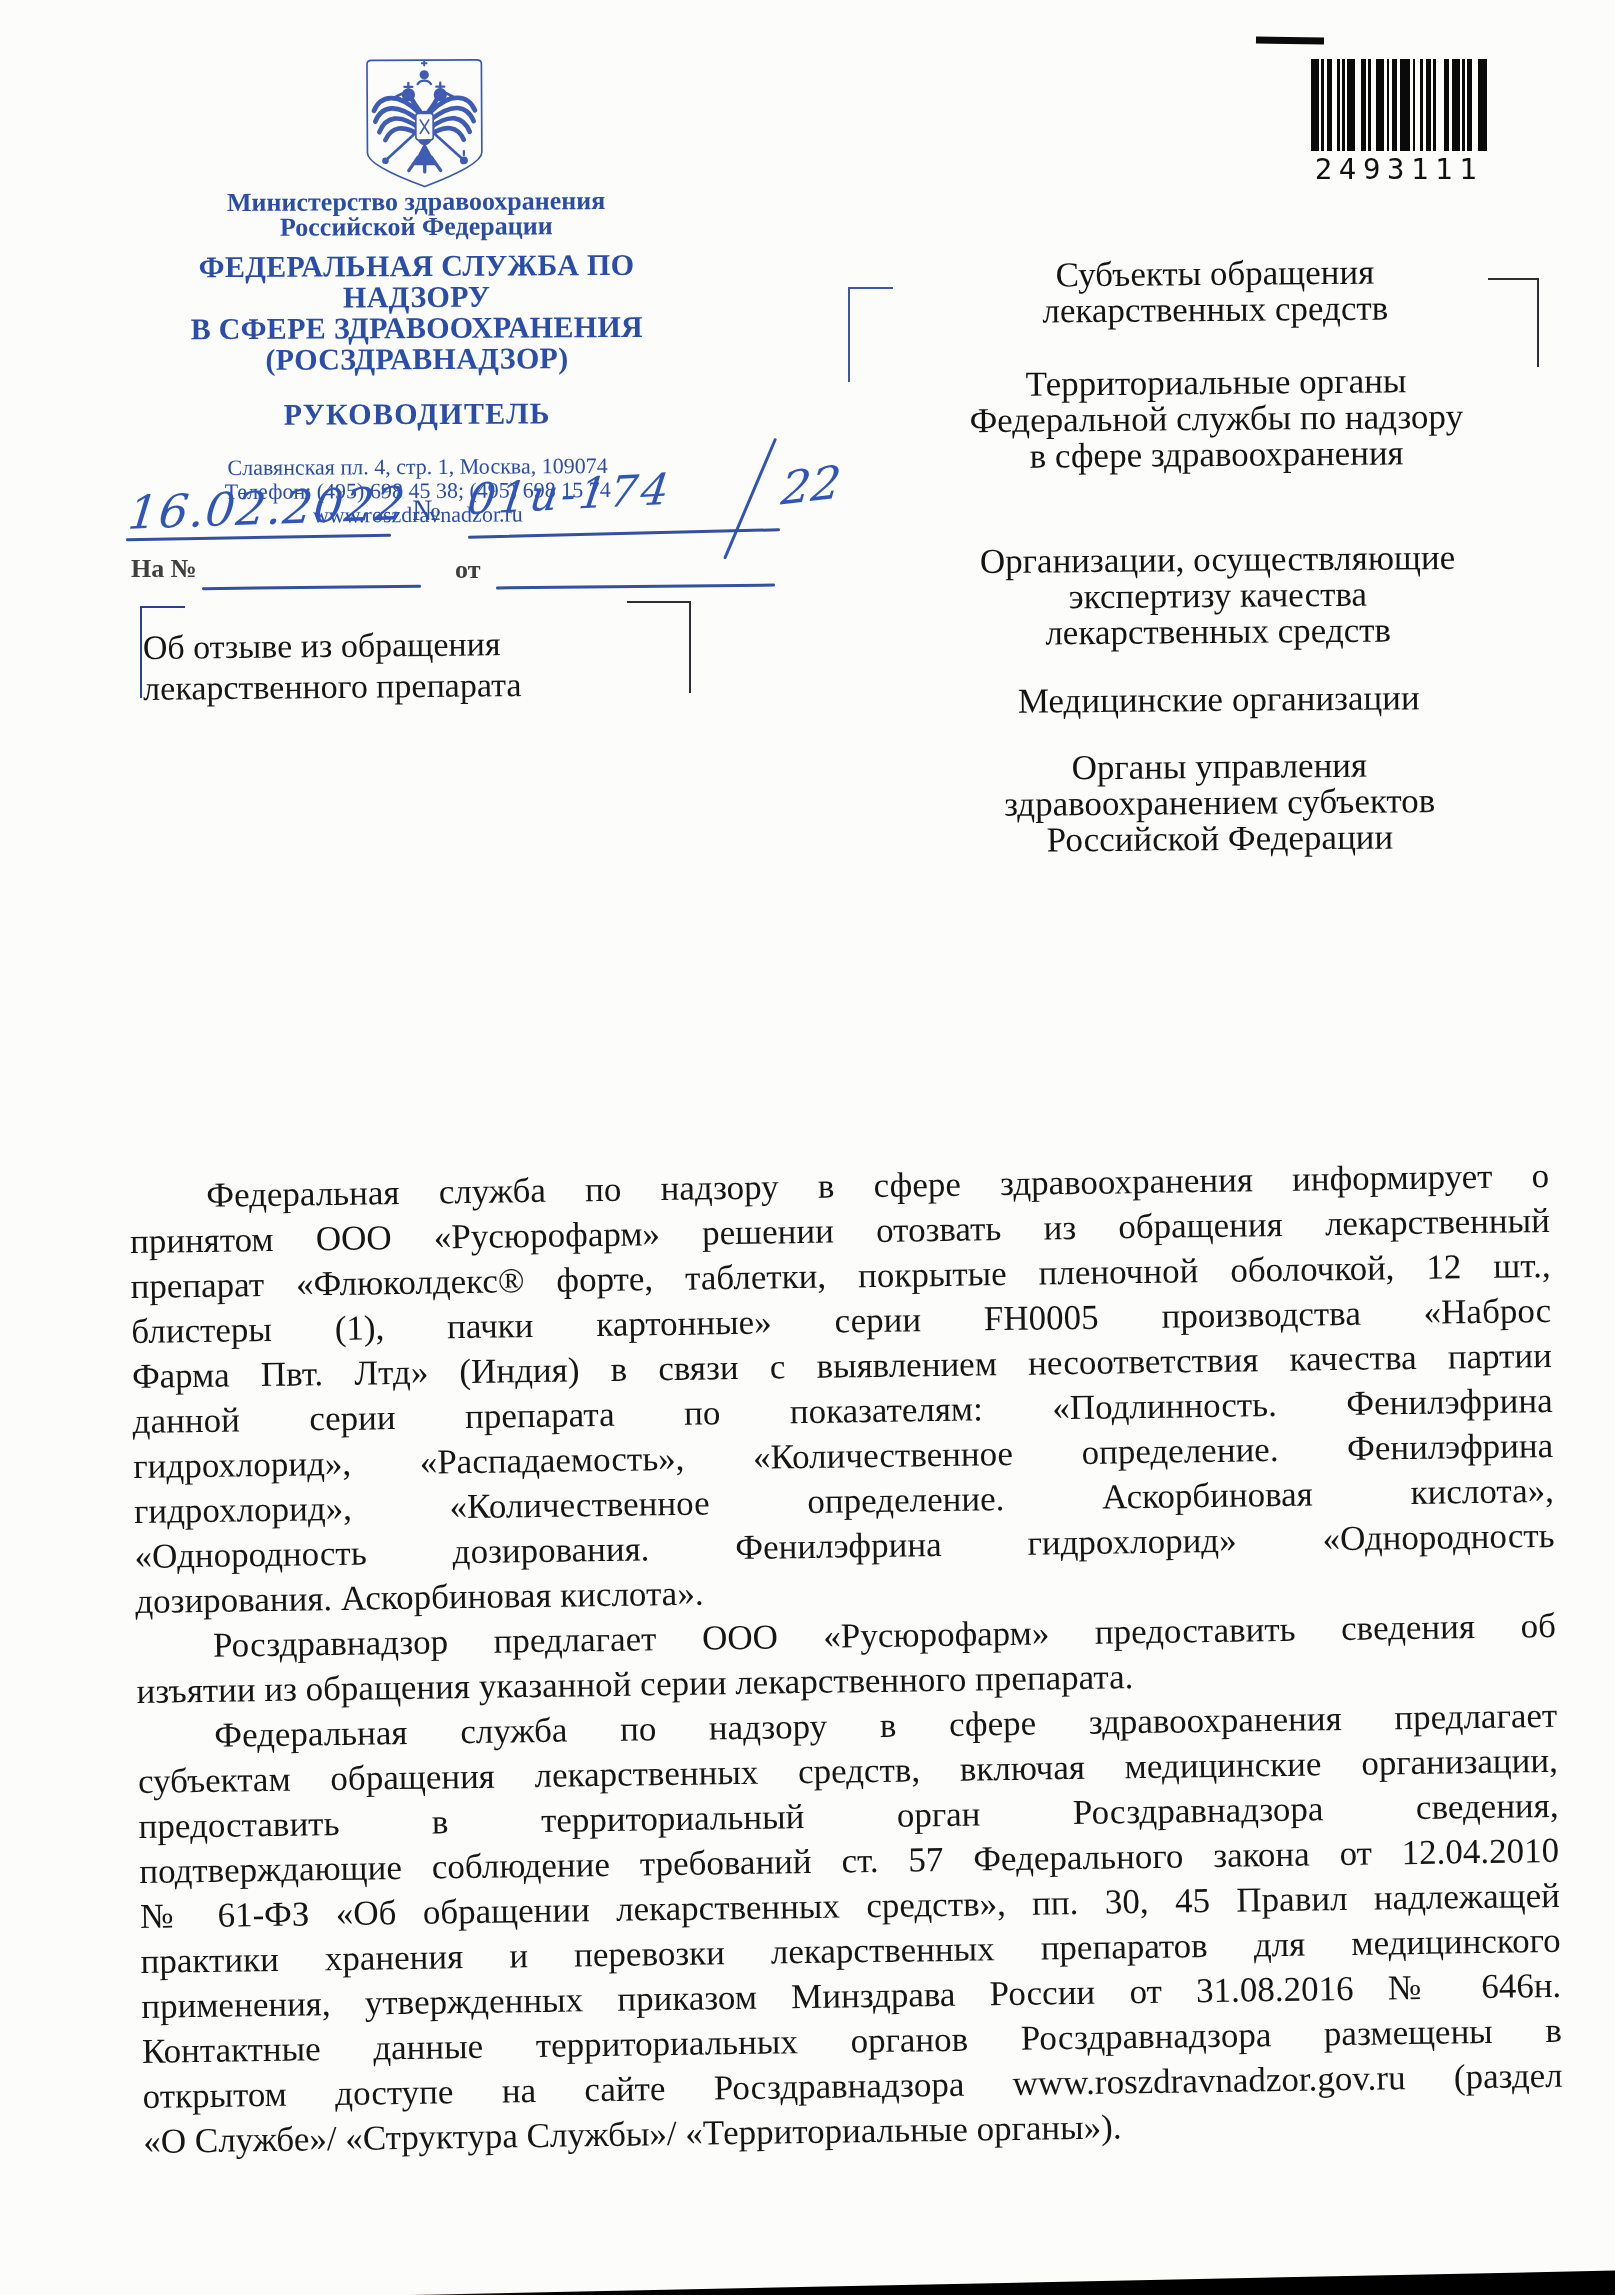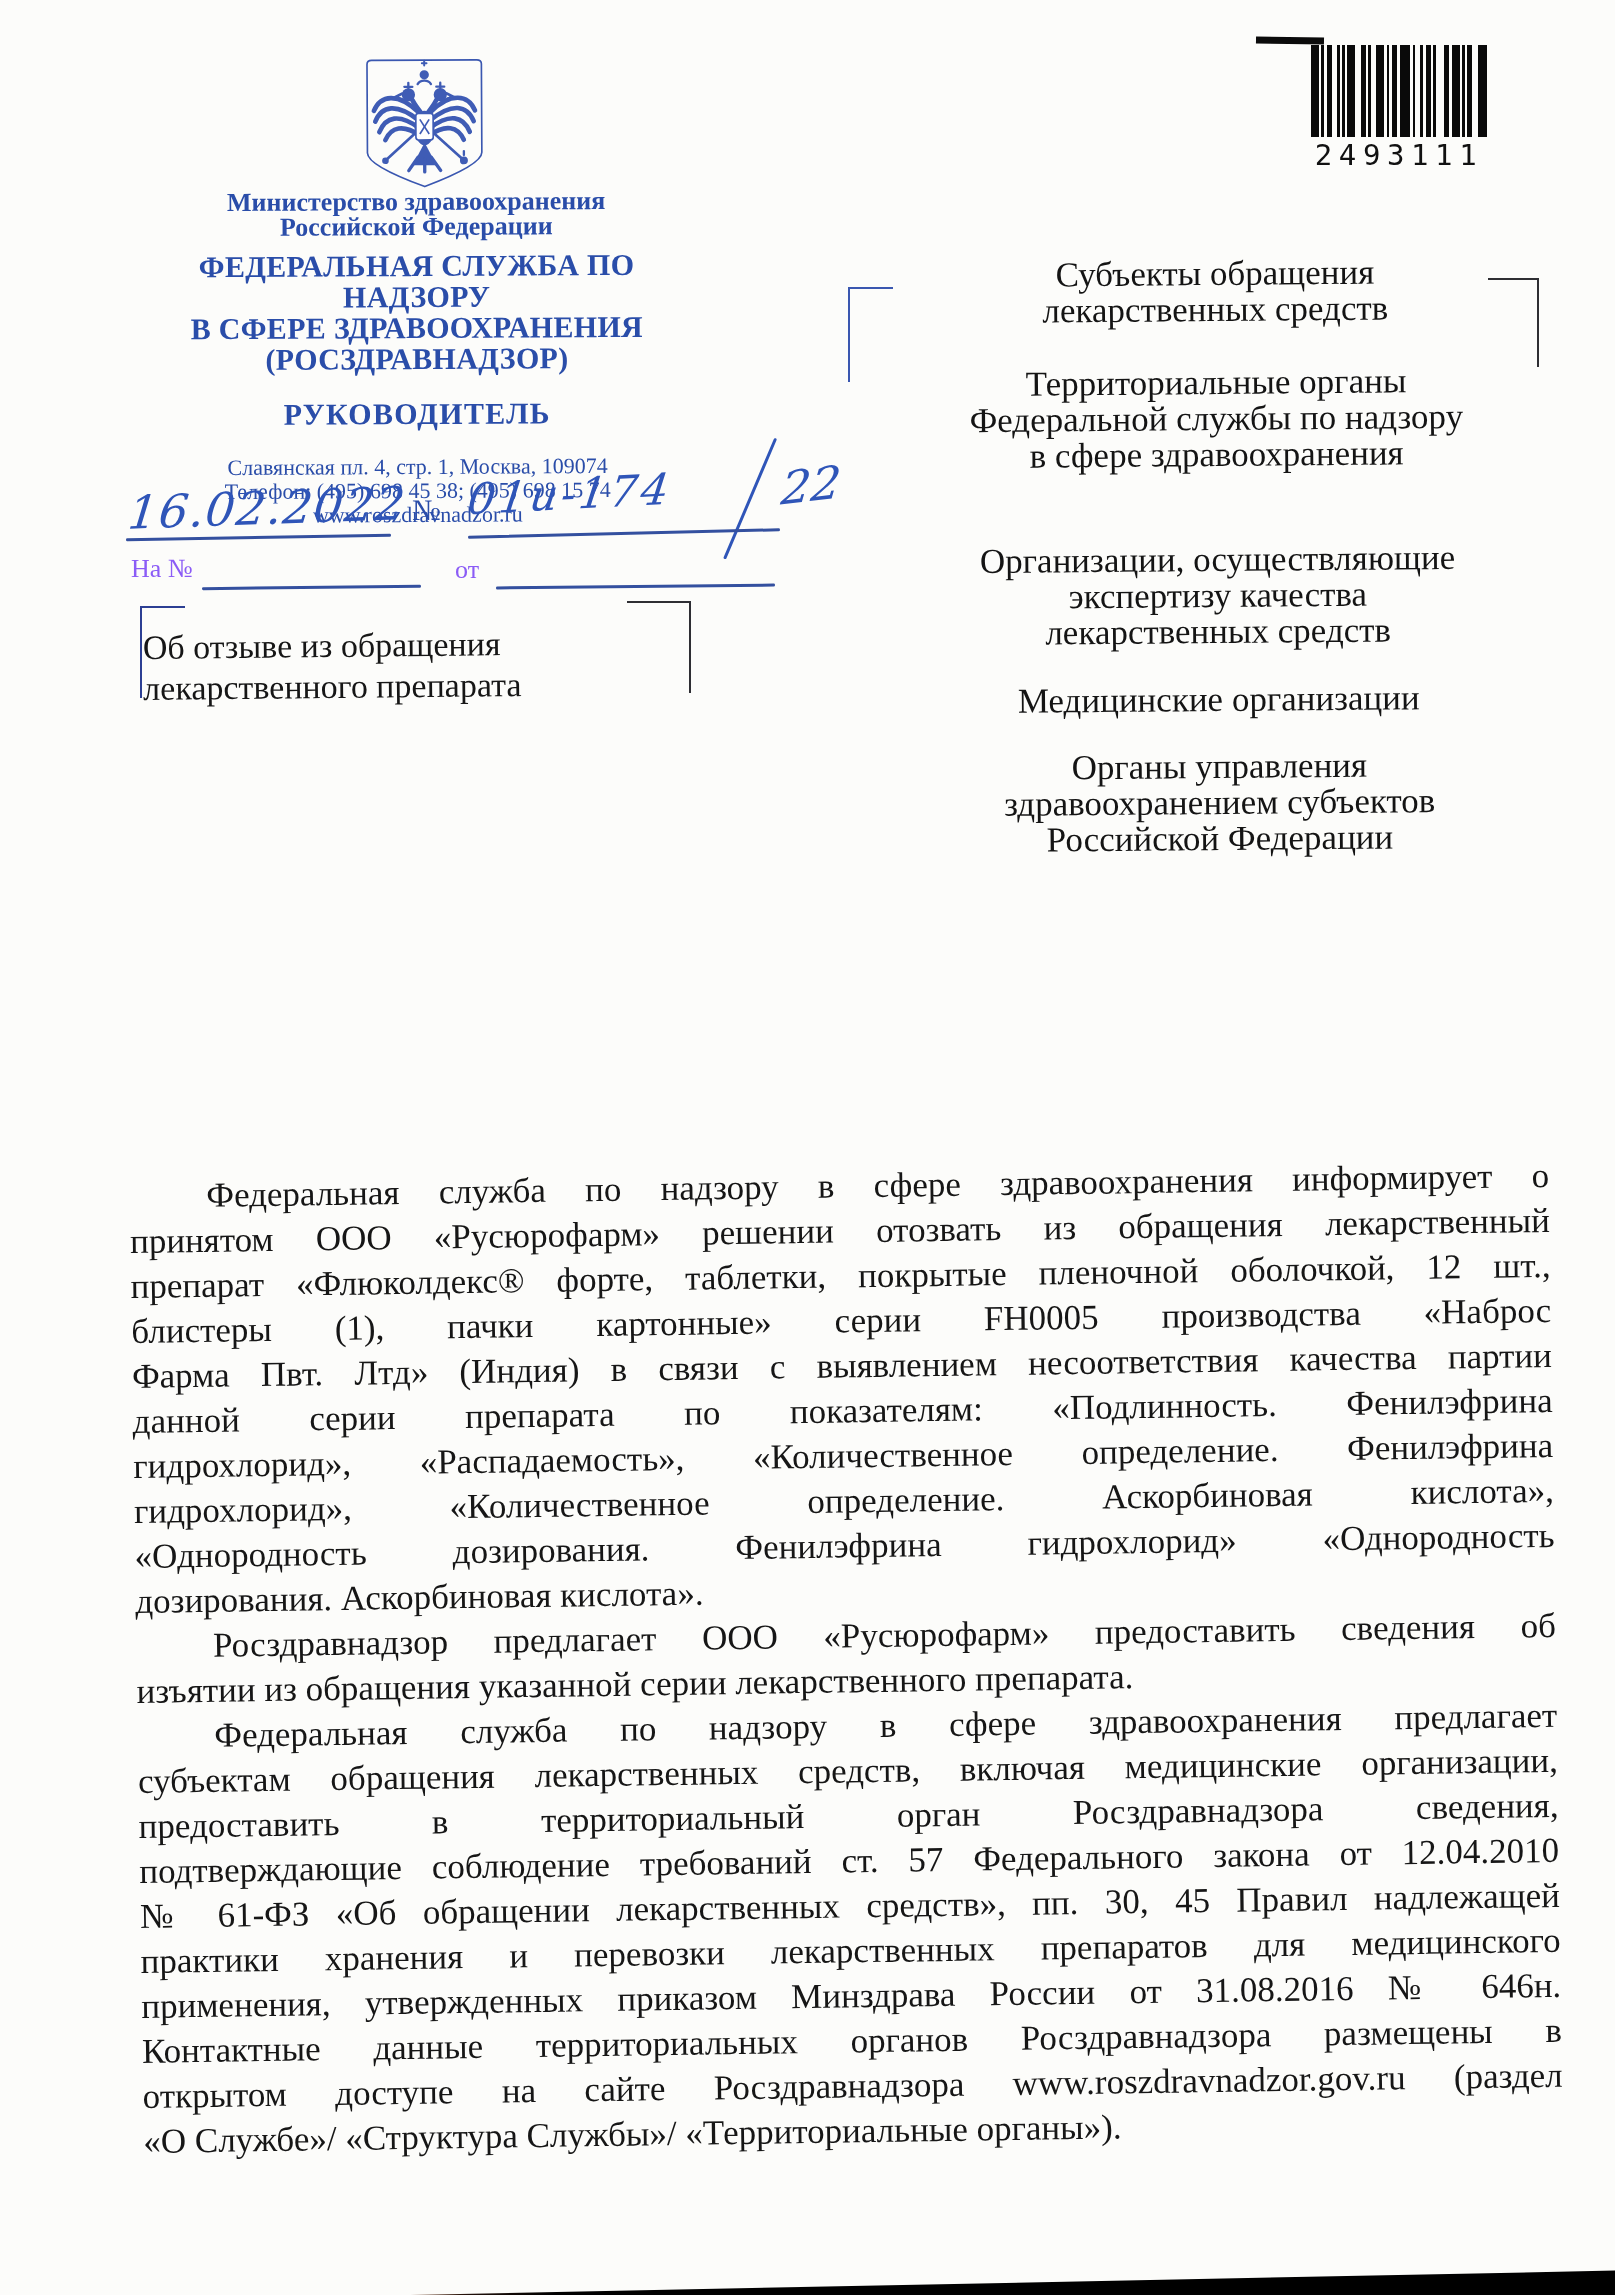--- a/index.html
+++ b/index.html
@@ -16,37 +16,37 @@
   .emblem{position:absolute;left:354px;top:56px;width:141px;height:136px;transform:rotate(-0.3deg);}
   .letterhead{
     position:absolute;left:125px;top:189px;width:584px;
     text-align:center;color:#2a4da9;transform:rotate(-0.3deg);
   }
   .lh-ministry{font-size:26px;font-weight:bold;line-height:25px;}
   .lh-service{font-size:30px;font-weight:bold;line-height:31px;margin-top:10.5px;letter-spacing:0.3px;}
   .lh-head{font-size:30px;font-weight:bold;margin-top:23.6px;letter-spacing:1.3px;}
   .lh-contacts{margin-top:23.6px;font-size:22px;line-height:24px;}
   
-  .barcode-wrap{position:absolute;left:1311px;top:45px;width:176px;text-align:center;}
+  .barcode-wrap{position:absolute;left:1311px;top:59px;width:176px;text-align:center;}
   .bars{height:92px;overflow:hidden;white-space:nowrap;font-size:0;}
   .bars i{display:inline-block;height:92px;background:#0a0a0a;}
   .bars b{display:inline-block;height:92px;background:transparent;}
   .barcode-number{font-family:"DejaVu Sans Mono", monospace;font-size:29px;color:#111;letter-spacing:6.6px;margin-top:1.3px;}
   .topright-tick{position:absolute;left:1256px;top:37px;width:68px;height:6.6px;background:#0b0b0b;transform:rotate(0.8deg);}
   
   .hand{font-family:"DejaVu Serif", serif;font-style:italic;color:#2f55b8;}
   .hw-date{position:absolute;left:129px;top:481px;font-size:46px;letter-spacing:1.3px;transform:skewX(-8deg) rotate(-2deg);}
   .no-sign{position:absolute;left:412px;top:493px;font-size:30px;color:#2a4da9;}
   .hw-number{position:absolute;left:469px;top:469px;font-size:43px;letter-spacing:3.3px;transform:skewX(-10deg) rotate(-3deg);}
   .hw-slash{position:absolute;left:723px;top:428px;width:3.3px;height:131px;background:#2f55b8;transform:rotate(23deg);transform-origin:50% 100%;border-radius:2px;}
   .hw-suffix{position:absolute;left:782px;top:458px;font-size:46px;transform:skewX(-12deg) rotate(-7deg);}
   .u-line{position:absolute;height:2.6px;background:#34509f;border-radius:1.3px;}
   .u-date{left:126px;top:536px;width:265px;transform:rotate(-1deg);}
   .u-number{left:468px;top:532px;width:312px;transform:rotate(-1.4deg);}
-  .reply-label{position:absolute;font-size:26px;color:#8b5cf6;}
+  .reply-label{position:absolute;font-size:26px;color:#404040;font-weight:bold;}
   .lbl-na{left:131px;top:554px;}
   .lbl-ot{left:455px;top:555px;}
   .u-reply1{left:202px;top:586px;width:219px;transform:rotate(-0.6deg);}
   .u-reply2{left:496px;top:585px;width:279px;transform:rotate(-0.6deg);}
   
   .corner{position:absolute;}
   .corner.tl{border-top:2px solid;border-left:2px solid;}
   .corner.tr{border-top:2px solid;border-right:2px solid;}
   .c-subj-l{left:140px;top:606px;width:43px;height:90px;color:#2c3f93;}
   .c-subj-r{left:627px;top:601px;width:62px;height:90px;color:#2e2e33;}

